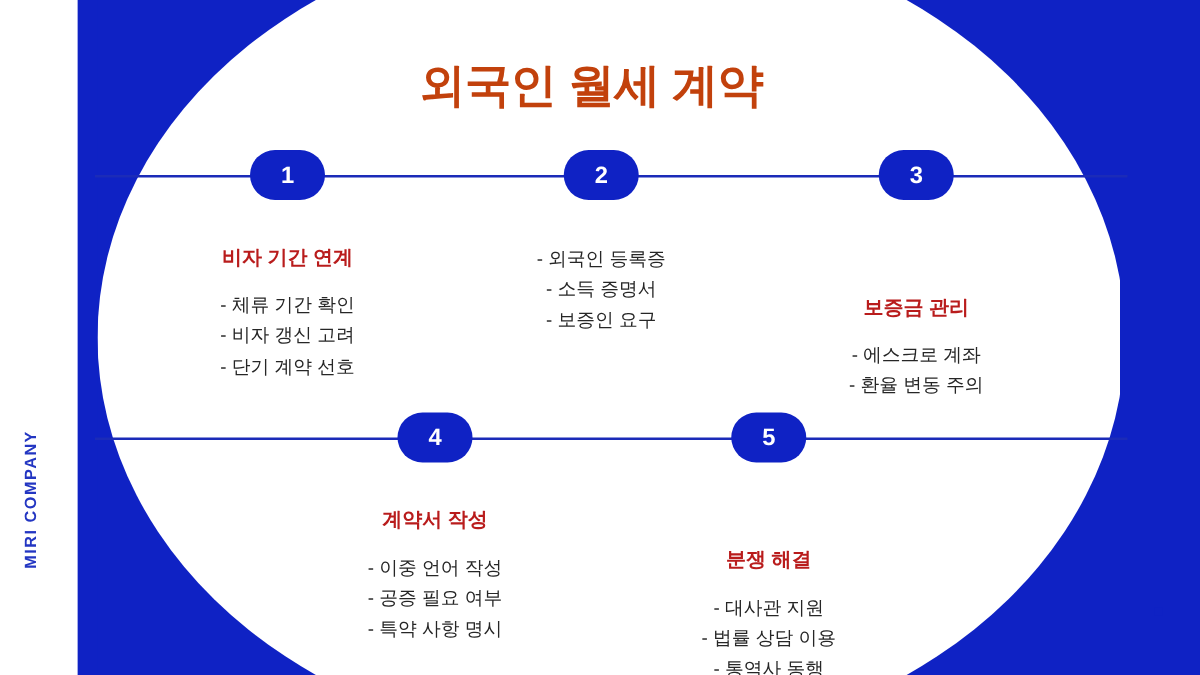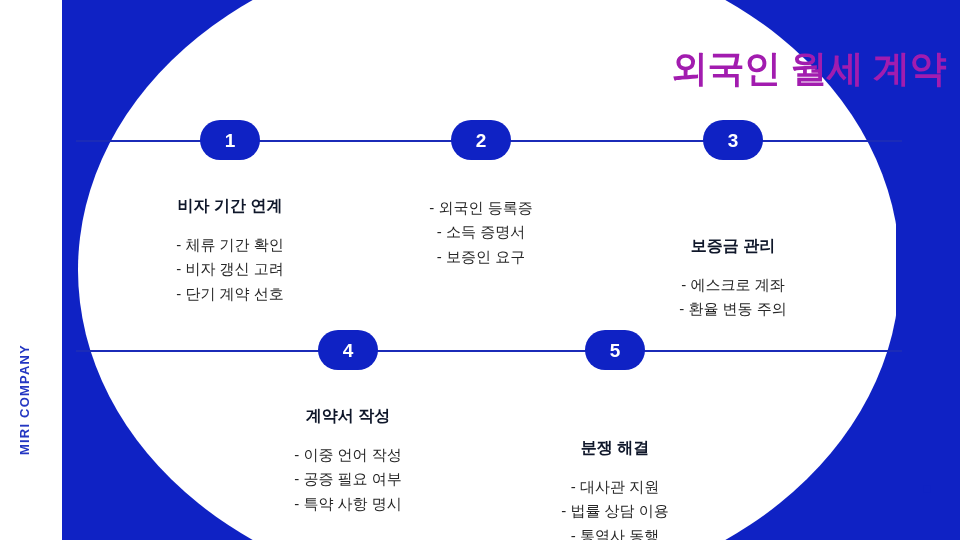--- a/index.html
+++ b/index.html
@@ -41,24 +41,24 @@
   .content {
     position: absolute;
     inset: 0;
   }
 
   .slide-title {
     position: absolute;
     left: 0;
     right: 14px;
     top: 44px;
-    text-align: right;
+    text-align: center;
     font-size: 37px;
     font-weight: bold;
-    color: #a21caf;
+    color: #c2410c;
     letter-spacing: -0.5px;
   }
 
   
   .rail {
     position: absolute;
     height: 2px;
     background: #1b2bb8;
   }
   .rail-top   { left: 76px; width: 826px; top: 140px; }
@@ -87,21 +87,21 @@
 
   
   .col {
     position: absolute;
     width: 230px;
     text-align: center;
   }
   .col-head {
     font-size: 16px;
     font-weight: bold;
-    color: #0f172a;
+    color: #b91c1c;
     margin-bottom: 16px;
     white-space: nowrap;
   }
   .col-item {
     font-size: 15px;
     color: #262626;
     line-height: 1.62;
     white-space: nowrap;
   }
 

